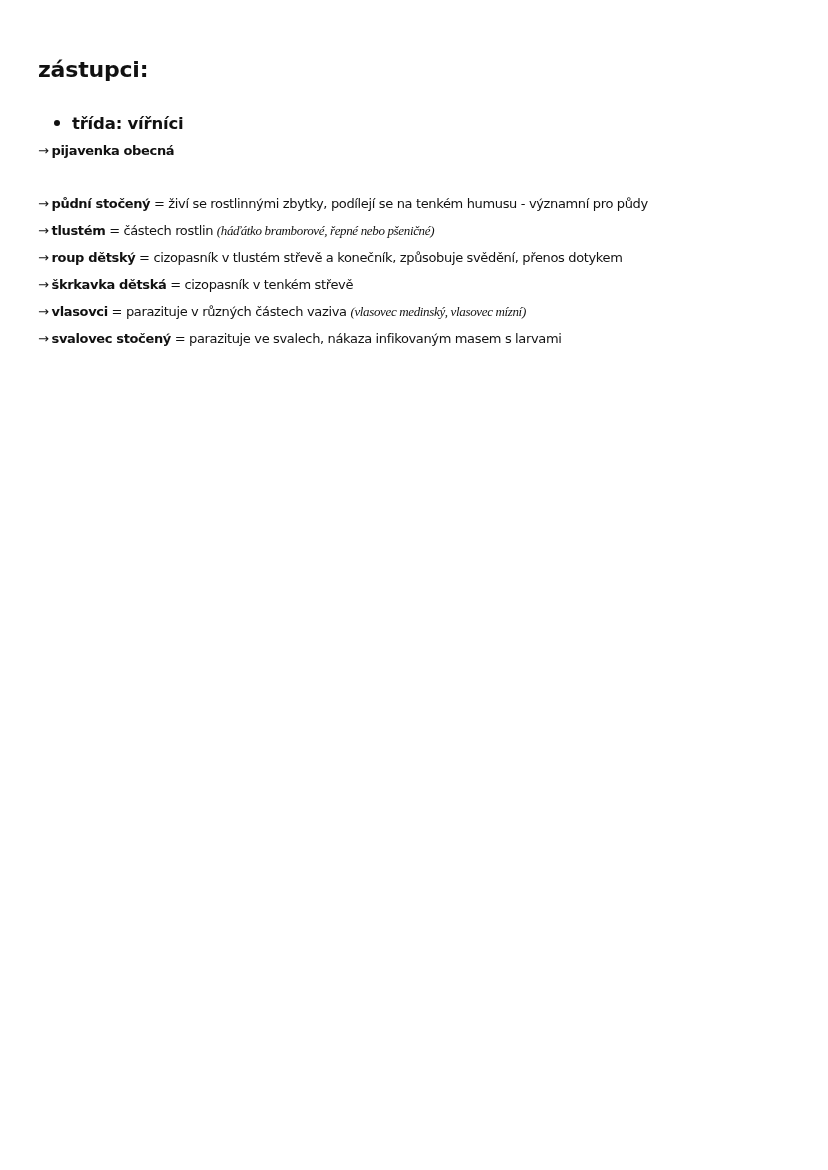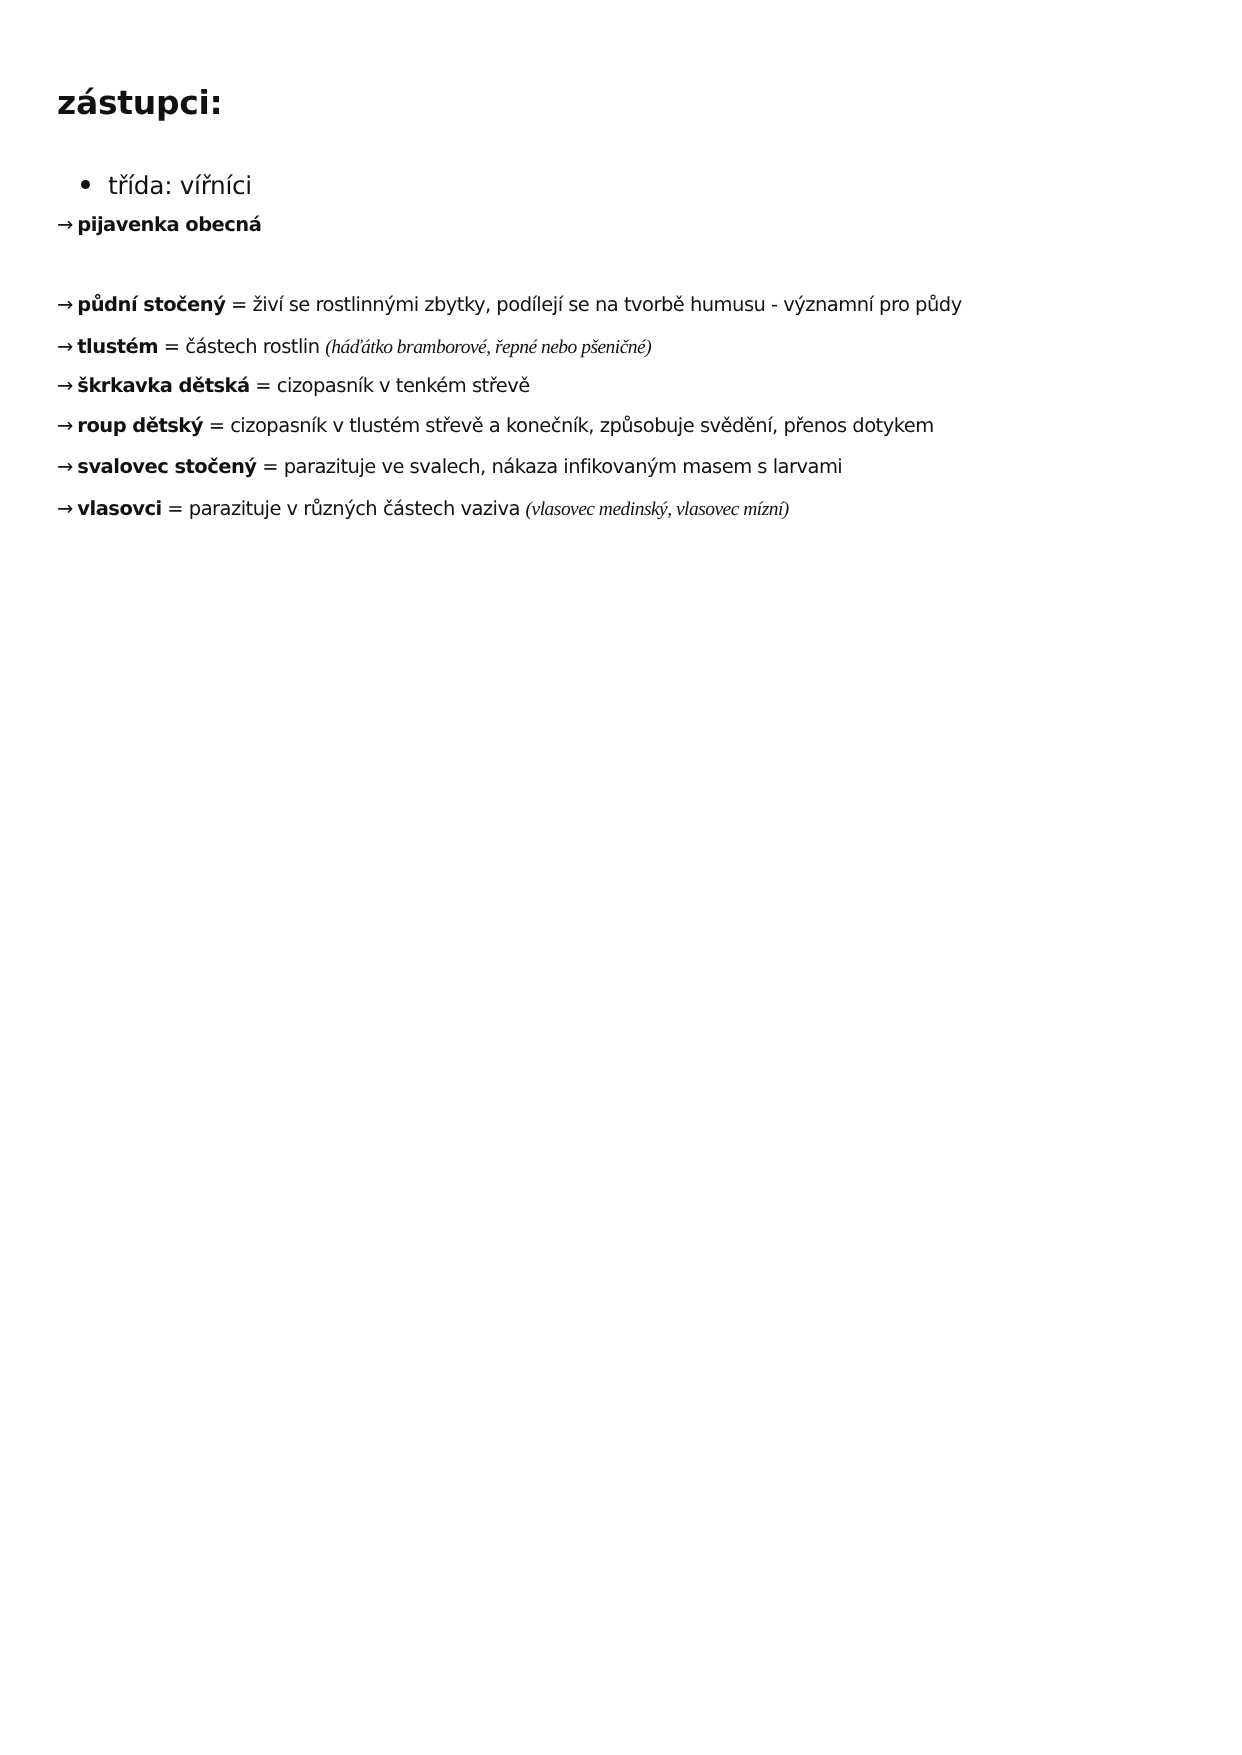--- a/index.html
+++ b/index.html
@@ -28,21 +28,21 @@
       margin: 0;
       letter-spacing: -0.2px;
     }
     .section {
       margin-top: 26px;
     }
     .section + .section {
       margin-top: 26px;
     }
     .bullet {
-      font-weight: normal;
+      font-weight: bold;
       font-size: 16.5px;
       line-height: 27px;
       padding-left: 16px;
       position: relative;
       height: 27px;
       letter-spacing: -0.2px;
     }
     .bullet .dot {
       display: inline-block;
       width: 6px;
@@ -86,36 +86,36 @@
       <span class="dot"></span><span>třída: vířníci</span>
     </div>
     <div class="line">
       <span class="arrow">→</span><span class="term">pijavenka obecná</span>
     </div>
   </div>
 
   <div class="section">
 
     <div class="line">
-      <span class="arrow">→</span><span class="term">půdní stočený</span><span class="desc" style="white-space:pre"> = </span><span class="desc">živí se rostlinnými zbytky, podílejí se na tvorbě humusu - významní pro půdy</span>
+      <span class="arrow">→</span><span class="term">půdní stočený</span><span class="desc" style="white-space:pre"> = </span><span class="desc">živí se rostlinnými zbytky, podílejí se na tenkém humusu - významní pro půdy</span>
     </div>
 
     <div class="line">
       <span class="arrow">→</span><span class="term">tlustém</span><span class="desc" style="white-space:pre"> = </span><span class="desc" style="white-space:pre">částech rostlin </span><span class="note">(háďátko bramborové, řepné nebo pšeničné)</span>
     </div>
 
     <div class="line">
+      <span class="arrow">→</span><span class="term">roup dětský</span><span class="desc" style="white-space:pre"> = </span><span class="desc">cizopasník v tlustém střevě a konečník, způsobuje svědění, přenos dotykem</span>
+    </div>
+
+    <div class="line">
       <span class="arrow">→</span><span class="term">škrkavka dětská</span><span class="desc" style="white-space:pre"> = </span><span class="desc">cizopasník v tenkém střevě</span>
     </div>
 
     <div class="line">
-      <span class="arrow">→</span><span class="term">roup dětský</span><span class="desc" style="white-space:pre"> = </span><span class="desc">cizopasník v tlustém střevě a konečník, způsobuje svědění, přenos dotykem</span>
+      <span class="arrow">→</span><span class="term">vlasovci</span><span class="desc" style="white-space:pre"> = </span><span class="desc" style="white-space:pre">parazituje v různých částech vaziva </span><span class="note">(vlasovec medinský, vlasovec mízní)</span>
     </div>
 
     <div class="line">
       <span class="arrow">→</span><span class="term">svalovec stočený</span><span class="desc" style="white-space:pre"> = </span><span class="desc">parazituje ve svalech, nákaza infikovaným masem s larvami</span>
     </div>
-
-    <div class="line">
-      <span class="arrow">→</span><span class="term">vlasovci</span><span class="desc" style="white-space:pre"> = </span><span class="desc" style="white-space:pre">parazituje v různých částech vaziva </span><span class="note">(vlasovec medinský, vlasovec mízní)</span>
-    </div>
   </div>
 </div>
 
 </body></html>

